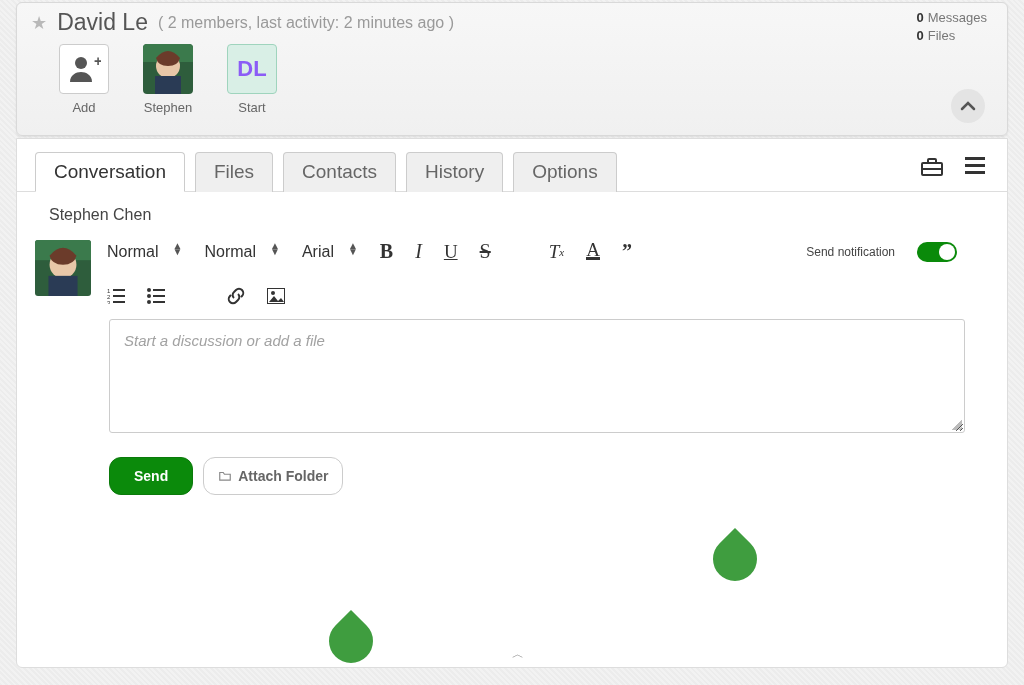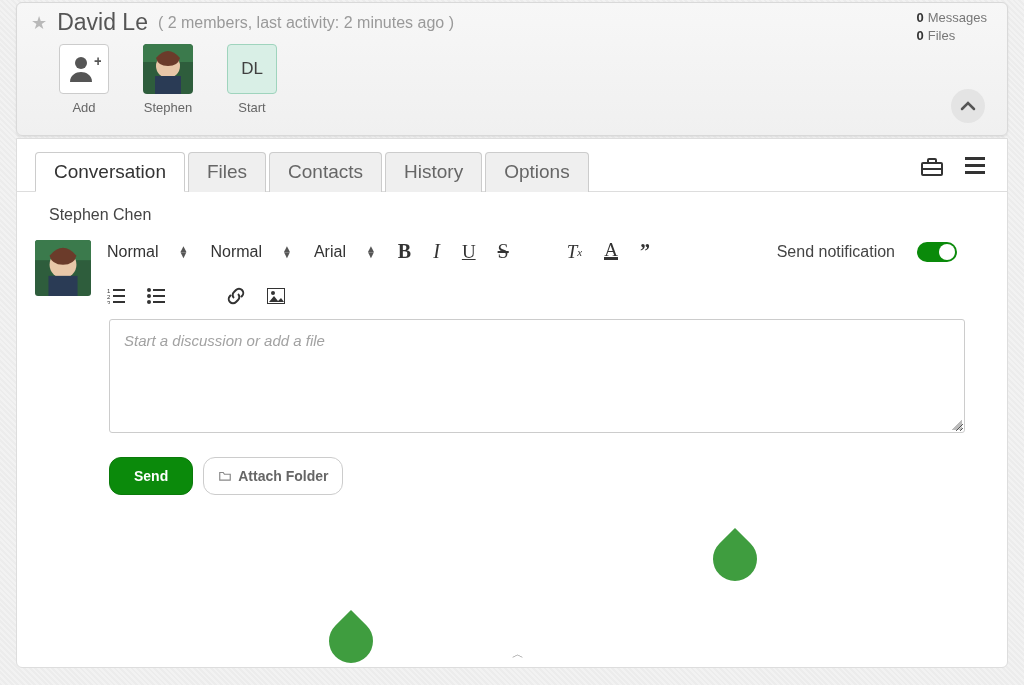--- a/index.html
+++ b/index.html
@@ -14,43 +14,43 @@
   .meta{color:#9a9a9a;font-size:16px}
   .stats{position:absolute;right:20px;top:6px;text-align:left;font-size:13px;color:#777;line-height:1.4}
   .stats b{color:#333;margin-right:4px}
   .collapse{position:absolute;right:22px;top:86px;width:34px;height:34px;border-radius:50%;
             background:#e4e4e4;display:flex;align-items:center;justify-content:center;cursor:pointer;color:#555}
   .members{display:flex;gap:26px;padding:8px 0 0 38px;align-items:flex-start}
   .member{display:flex;flex-direction:column;align-items:center;width:58px;font-size:13px;color:#666}
   .tile{width:50px;height:50px;border:1px solid #ccc;border-radius:4px;display:flex;align-items:center;justify-content:center;
         font-size:28px;color:#888;background:#fff}
   .tile.avatar{padding:0;overflow:hidden;border:none}
-  .tile.dl{background:#d9efe6;color:#404040;font-size:17px;font-weight:400;border-color:#9fd4bd}
+  .tile.dl{background:#d9efe6;color:#8b5cf6;font-size:22px;font-weight:700;border-color:#9fd4bd}
   .member span{margin-top:6px}
 
   .pane{position:absolute;left:16px;top:138px;width:992px;height:530px;background:#fff;border:1px solid #ddd;
         border-bottom-left-radius:6px;border-bottom-right-radius:6px}
-  .tabs{display:flex;gap:3px;padding:12px 0 0 18px;border-bottom:1px solid #ddd;position:relative}
+  .tabs{display:flex;gap:10px;padding:12px 0 0 18px;border-bottom:1px solid #ddd;position:relative}
   .tab{border:1px solid #ccc;border-bottom:none;background:#efefef;color:#666;font-size:19px;
        padding:8px 18px;border-radius:4px 4px 0 0;cursor:pointer;position:relative;top:1px}
   .tab.active{background:#fff;color:#333;border-color:#ccc;border-bottom:1px solid #fff}
   .right-icons{position:absolute;right:22px;top:18px;display:flex;gap:22px;color:#444;font-size:20px}
   .right-icons span{cursor:pointer}
 
   .author{font-size:16px;color:#444;margin:14px 0 0 32px}
   .composer{display:flex;align-items:flex-start;gap:16px;margin:16px 0 0 18px}
   .avatar-small{width:56px;height:56px;border-radius:3px;overflow:hidden;flex:none}
 
   .toolbar{display:flex;align-items:center;gap:22px;color:#333;font-size:16px;flex-wrap:wrap;row-gap:12px;width:850px}
-  .sel{display:flex;align-items:center;gap:20px;font-size:16px;cursor:pointer}
+  .sel{display:flex;gap:14px;font-size:16px;cursor:pointer}
   .upd{font-size:10px;line-height:6px;color:#555}
   .tbtn{cursor:pointer;color:#333;display:inline-flex;align-items:center}
   .tbtn svg{display:block}
   .spacer{flex:1}
-  .notif{font-size:16px;color:#444}
+  .notif{font-size:12px;color:#444}
   .toggle{width:40px;height:20px;background:#0a8a0a;border-radius:10px;position:relative;cursor:pointer}
   .toggle::after{content:"";position:absolute;right:2px;top:2px;width:16px;height:16px;border-radius:50%;background:#fff}
 
   .editor{margin:14px 0 0 92px;width:856px;height:114px;border:1px solid #ccc;border-radius:3px;
           padding:12px 14px;color:#a2a2a2;font-style:italic;font-size:15px;position:relative;resize:both;overflow:auto}
   .editor::after{content:"";position:absolute;right:2px;bottom:2px;width:10px;height:10px;
                  background:linear-gradient(135deg,transparent 50%,#bbb 50%)}
 
   .actions{display:flex;gap:10px;margin:24px 0 0 92px}
   .btn{border:1px solid #ccc;background:#fff;border-radius:12px;padding:10px 14px;font-size:14px;font-weight:700;

